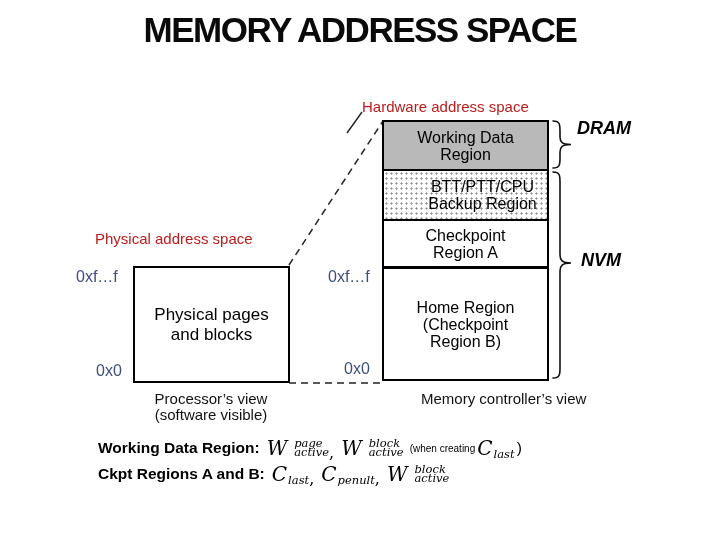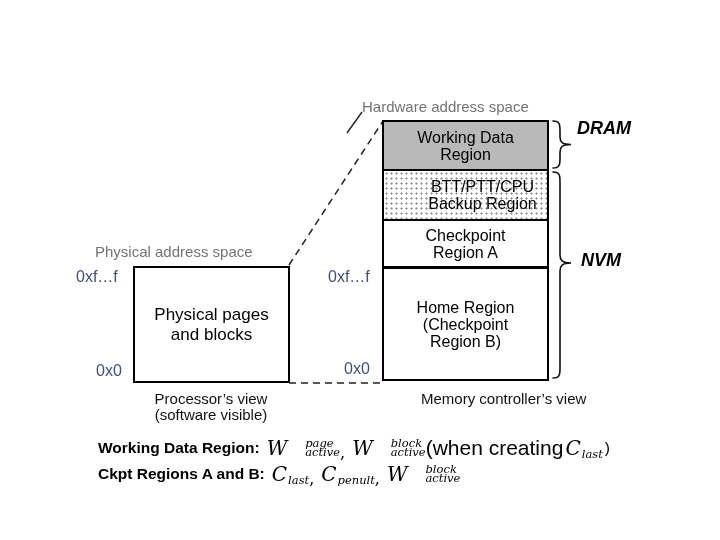--- a/index.html
+++ b/index.html
@@ -1,23 +1,23 @@
 <!DOCTYPE html>
 <html><head>
 <meta charset="utf-8">
 <style>
   html,body{margin:0;padding:0;background:#fff;}
   .slide{position:relative;width:720px;height:540px;background:#ffffff;overflow:hidden;
          font-family:"Liberation Sans",sans-serif;color:#000;}
   .slide-title{position:absolute;top:10px;left:0;right:0;text-align:center;
          font-size:35px;font-weight:bold;letter-spacing:-1.5px;color:#0a0a0a;}
 
-  .space-label{position:absolute;font-size:15px;color:#737373;white-space:nowrap;}
+  .space-label{position:absolute;font-size:15px;color:#b91c1c;white-space:nowrap;}
   #hw-space-label{left:362px;top:98px;}
-  #ph-space-label{left:95px;top:243px;}
+  #ph-space-label{left:95px;top:230px;}
 
   
   .hwbox{position:absolute;left:382px;top:120px;width:167px;height:261px;
          border:2px solid #000;box-sizing:border-box;display:flex;flex-direction:column;background:#fff;}
   .region{display:flex;align-items:center;justify-content:center;text-align:center;
           font-size:16px;line-height:17px;border-bottom:2px solid #000;}
   .region span{display:inline-block;max-width:126px;}
   .region.r0{height:47px;background:#b9b9b9;}
   .region.r1{height:48px;background-color:#fff;
          background-image:radial-gradient(circle,#8f8f8f 0.9px,rgba(0,0,0,0) 1.2px);
@@ -49,37 +49,38 @@
 
   
   .legend-row{position:absolute;left:98px;display:flex;align-items:center;height:26px;white-space:pre;}
   #legend-row-1{top:435px;}
   #legend-row-2{top:461px;}
   .llabel{font-weight:bold;font-size:15.5px;}
   .lcolon{font-weight:bold;font-size:15.5px;margin-right:7px;}
   .mbase{font-family:"DejaVu Serif",serif;font-style:italic;font-size:20px;line-height:18px;}
   .mstk{display:flex;flex-direction:column;align-items:flex-start;
         font-family:"DejaVu Serif",serif;font-style:italic;font-size:11.5px;line-height:9.5px;
-        margin-left:18px;}
+        margin-left:7px;}
   .msub{font-family:"DejaVu Serif",serif;font-style:italic;font-size:11.5px;
         position:relative;top:6px;margin-left:1px;}
   .mcomma{font-family:"DejaVu Serif",serif;font-size:16px;position:relative;top:4px;margin-right:7px;}
-  .mtext{font-size:21px;margin-right:2px;}
+  .mtext{font-size:10px;margin-left:6px;margin-right:2px;}
   .mclose{font-size:15.5px;margin-left:2px;}
 
   .fig-caption{position:absolute;top:502px;left:0;right:0;text-align:center;
         font-family:"Liberation Serif",serif;font-size:21px;color:#101010;}
 
   .overlay{position:absolute;left:0;top:0;pointer-events:none;}
 </style>
 </head>
 <body>
 
 <div class="slide">
 
+  <div class="slide-title">MEMORY ADDRESS SPACE</div>
 
   <svg class="overlay" width="720" height="540" aria-hidden="true">
     <line x1="289" y1="265" x2="383" y2="121" stroke="#222" stroke-width="1.5" stroke-dasharray="7 5"></line>
     <line x1="289" y1="383" x2="382" y2="383" stroke="#222" stroke-width="1.5" stroke-dasharray="7 5"></line>
     <line x1="347" y1="133" x2="362" y2="112" stroke="#222" stroke-width="1.4"></line>
   </svg>
 
   <div class="space-label" id="hw-space-label">Hardware address space</div>
   <div class="space-label" id="ph-space-label">Physical address space</div>
 

